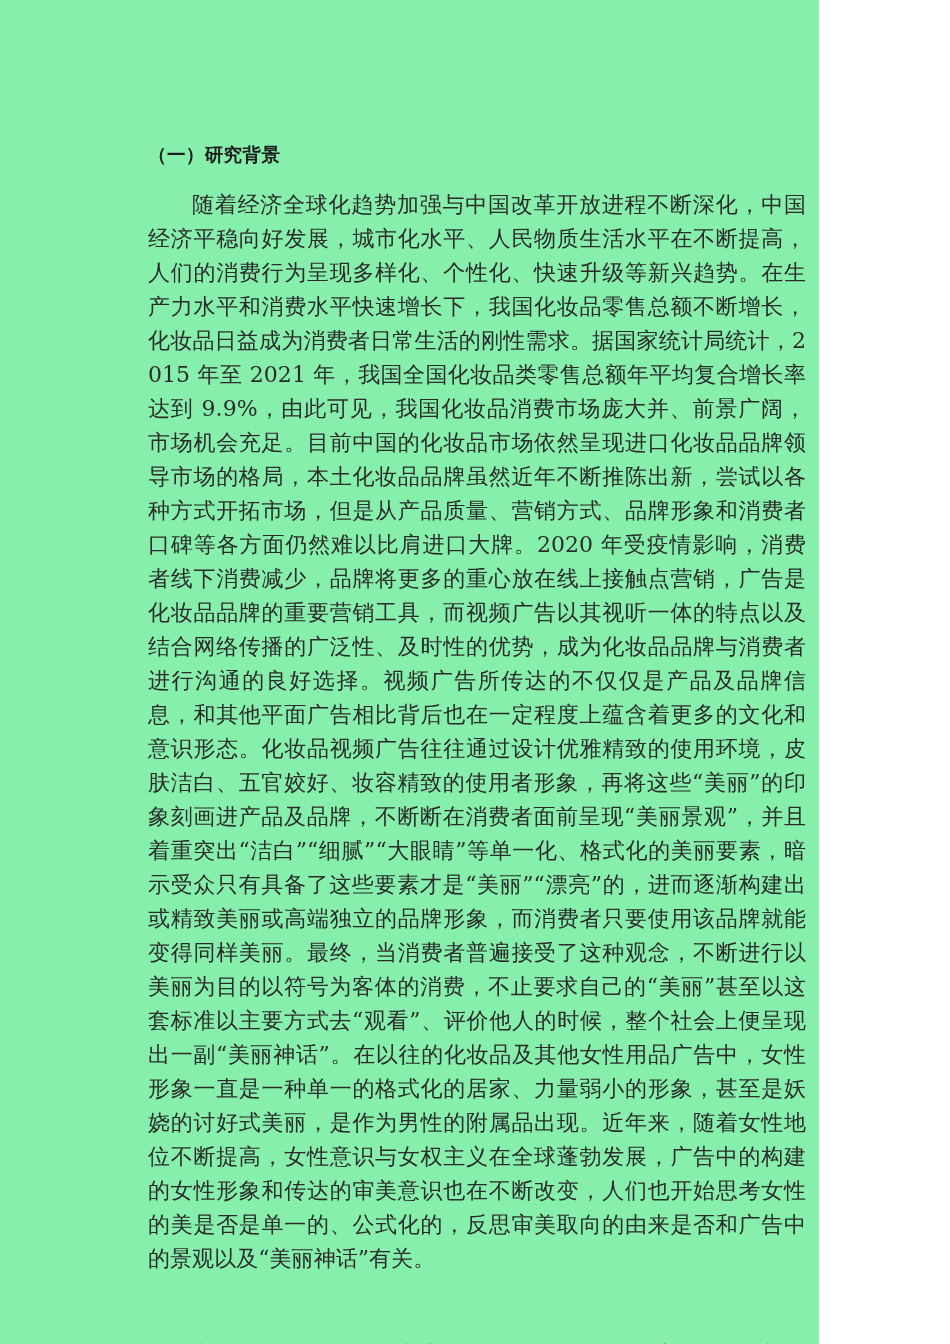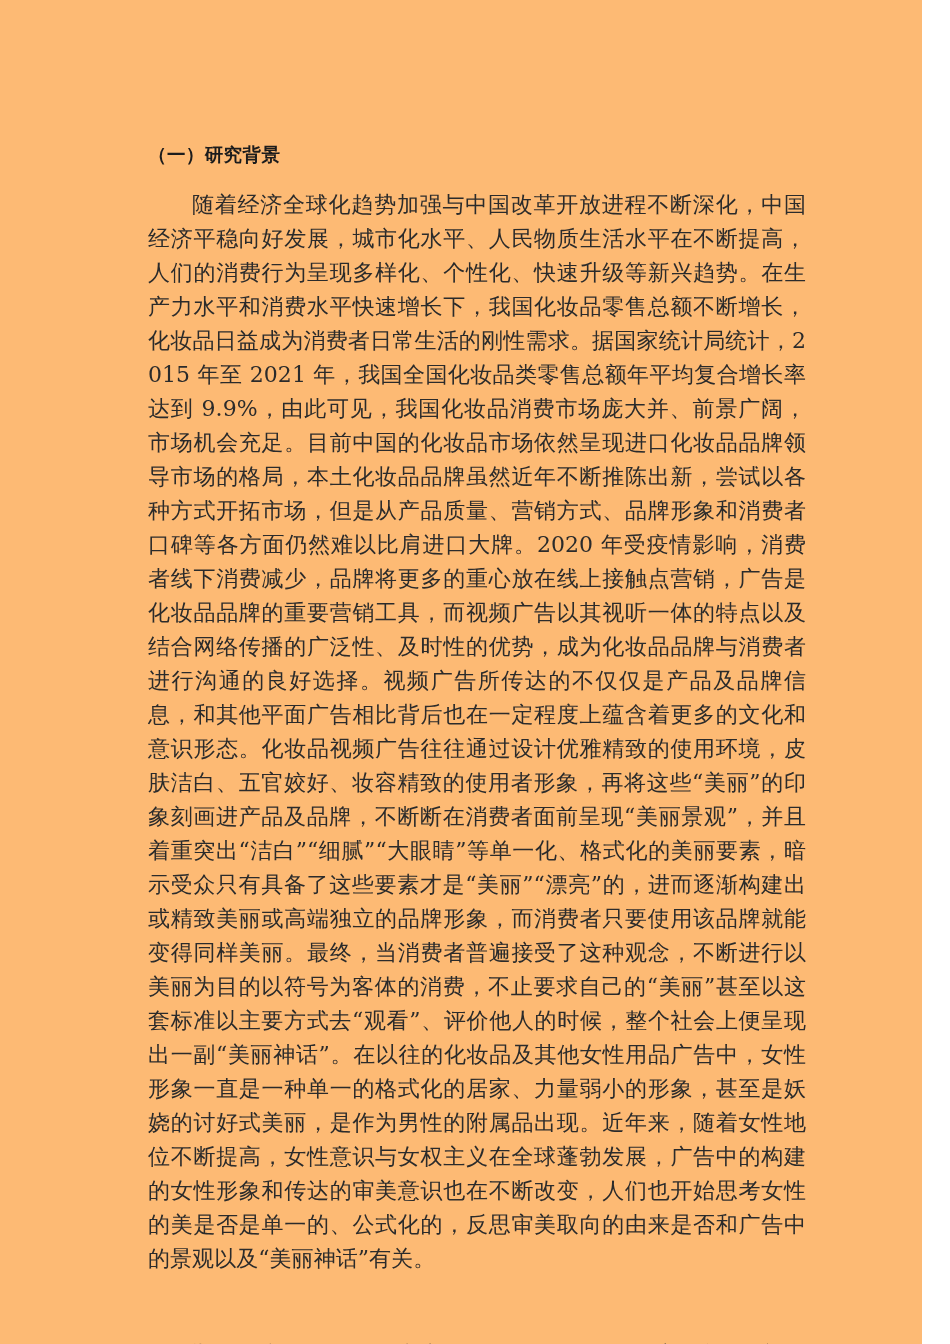--- a/index.html
+++ b/index.html
@@ -11,23 +11,23 @@
     width: 950px;
     height: 1344px;
     overflow: hidden;
     font-family: "DejaVu Serif", "Liberation Serif", serif;
     color: #2b2b2b;
     -webkit-font-smoothing: antialiased;
   }
 
   .page {
     position: relative;
-    width: 922px;
+    width: 819px;
     height: 1344px;
-    background: #fdba74;
+    background: #86efac;
     box-sizing: border-box;
   }
 
   .content {
     position: absolute;
     left: 148px;
     top: 140px;
     width: 658px;
   }
 

